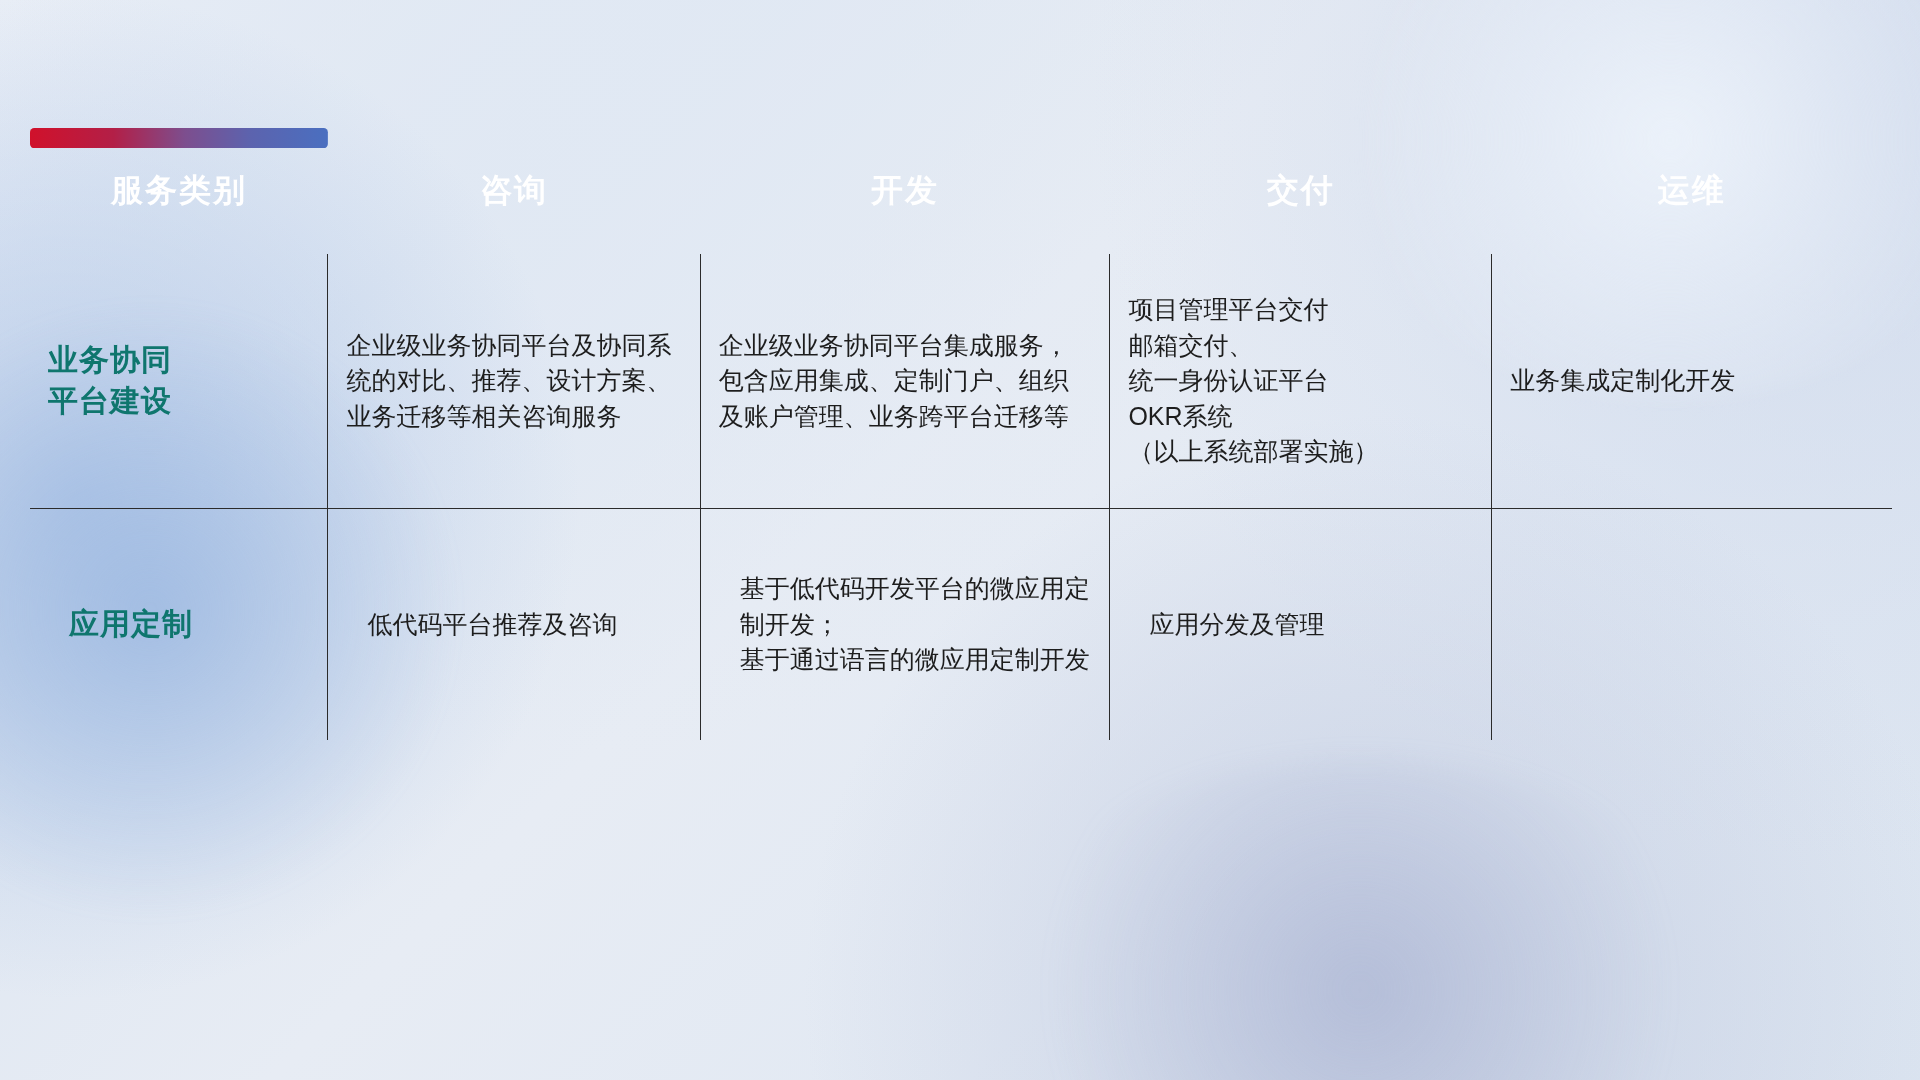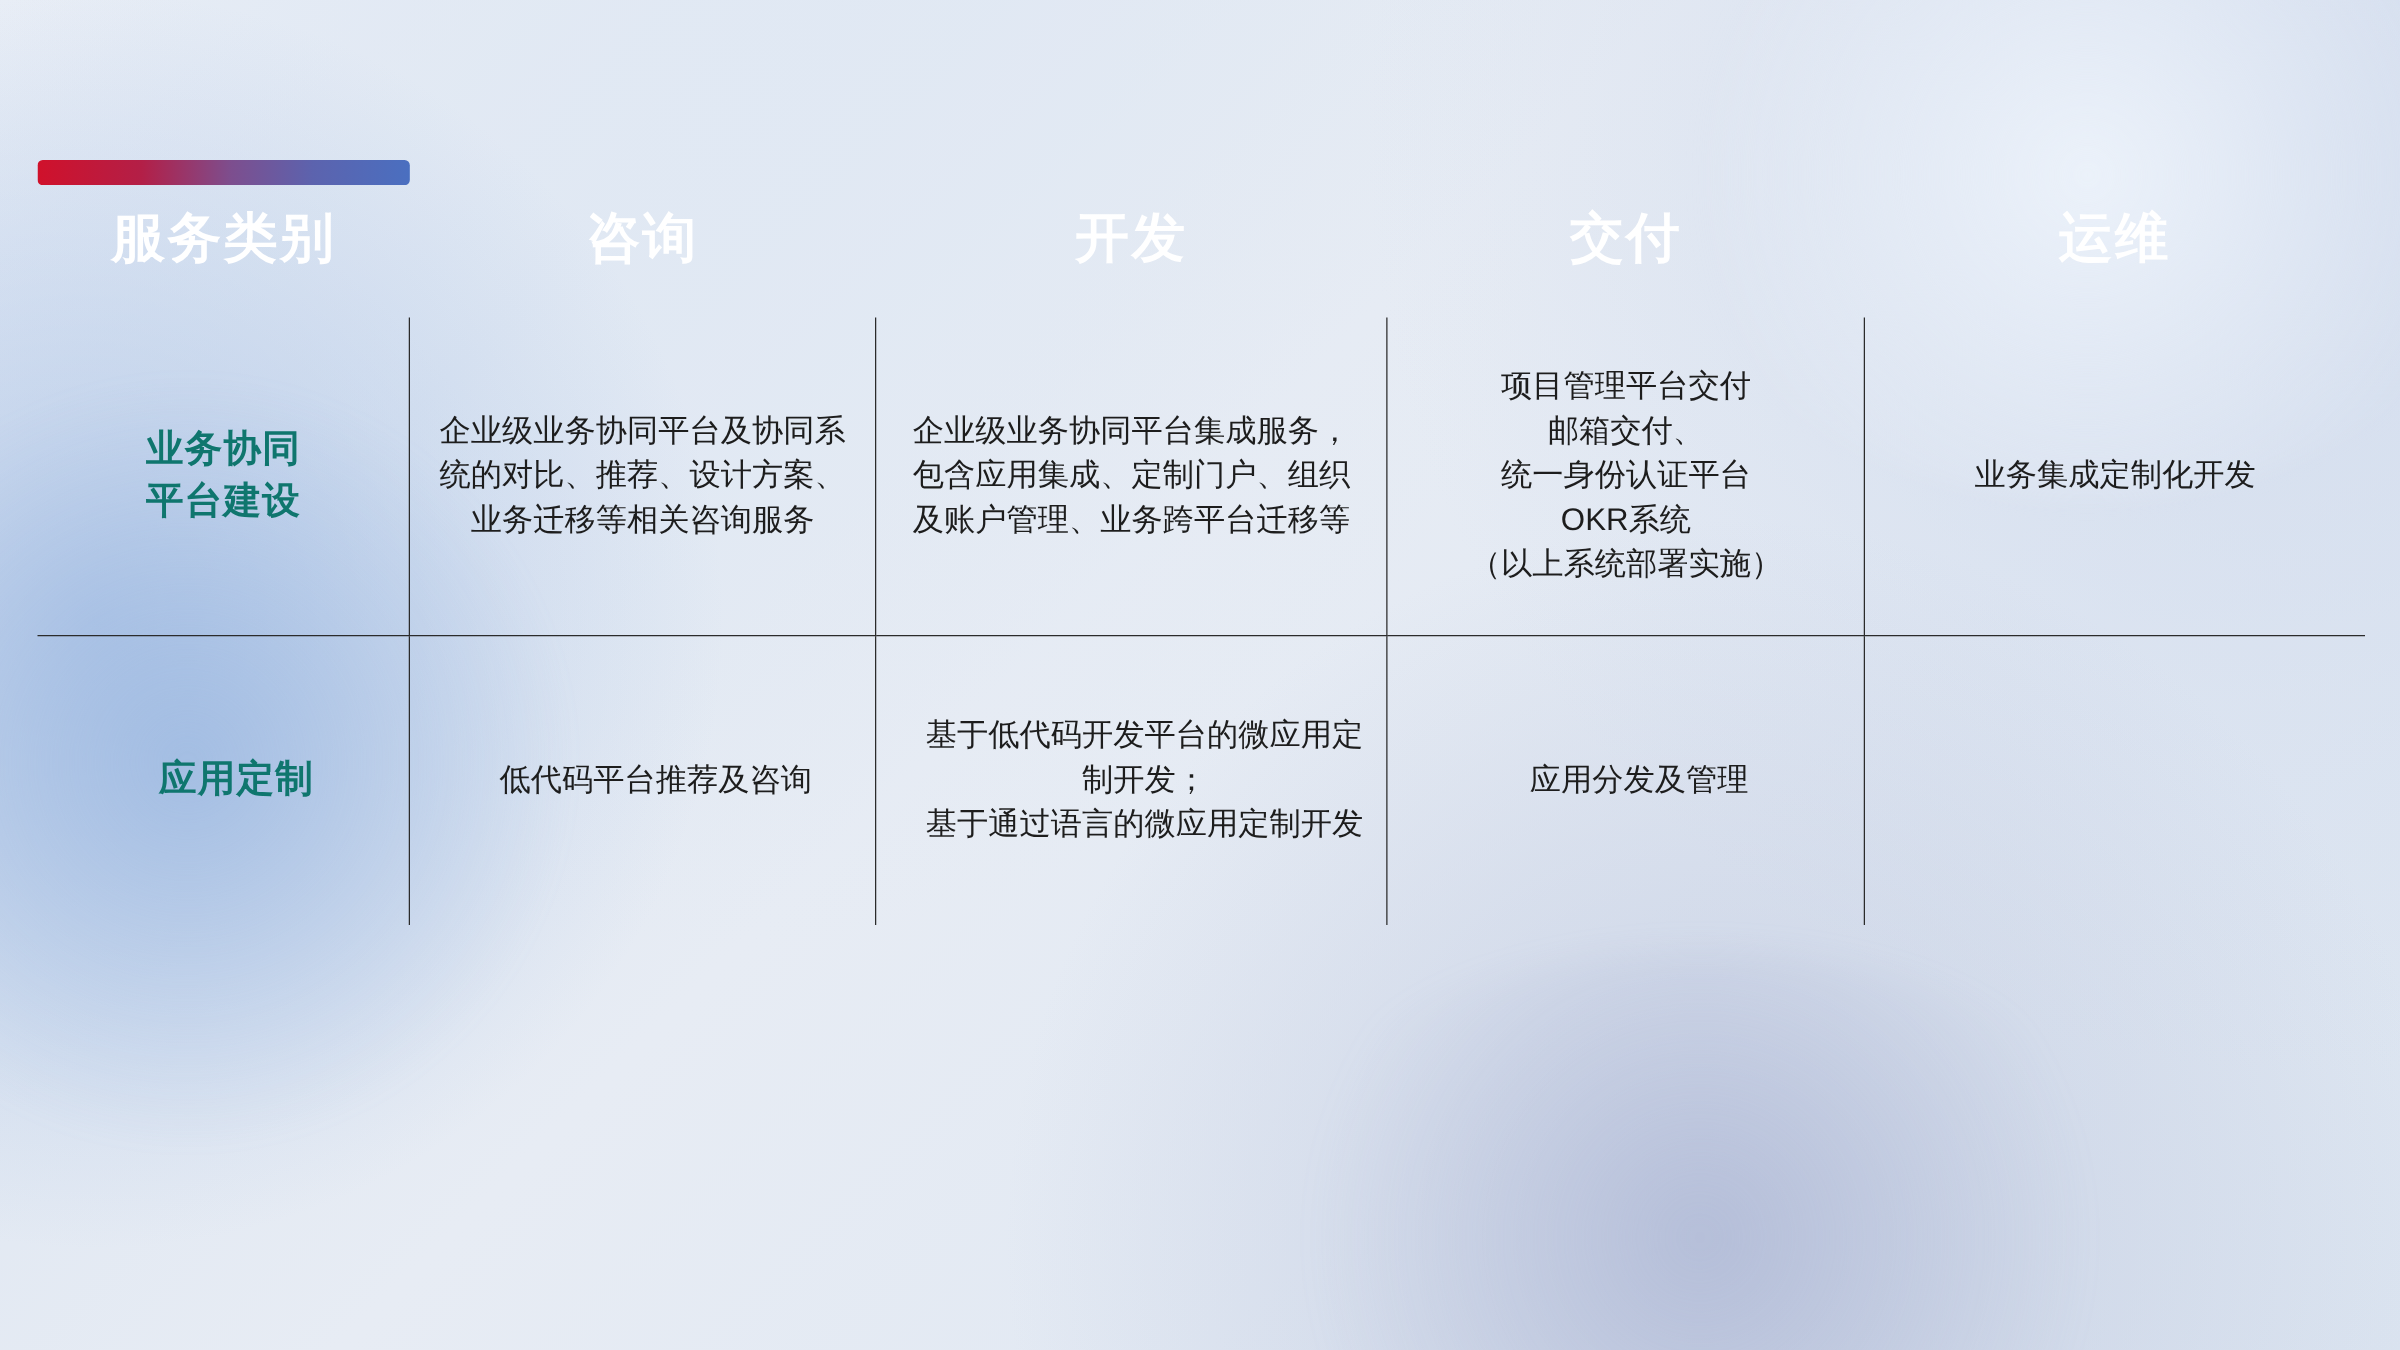--- a/index.html
+++ b/index.html
@@ -65,38 +65,37 @@
     table-layout: fixed;
   }
 
   
   thead tr.head-row th {
     padding: 0;
     height: 126px;
     vertical-align: middle;
     text-align: center;
     color: #ffffff;
-    font-size: 43px;
+    font-size: 32px;
     font-weight: bold;
     letter-spacing: 2px;
     border: none;
     position: relative;
   }
   .head-bar {
     position: absolute;
     left: 0; top: 0; right: 0; bottom: 0;
     z-index: 0;
   }
   thead tr.head-row th span { position: relative; z-index: 1; }
 
   
   tbody td {
     border: 1px solid #2b2b2b;
     vertical-align: middle;
-    text-align: center;
     font-size: 25px;
     line-height: 1.42;
     color: #1d1d1d;
     padding: 14px 18px;
     background: transparent;
   }
   tbody tr td:first-child {
     border-left: none;
     color: #0f766e;
     font-weight: bold;

